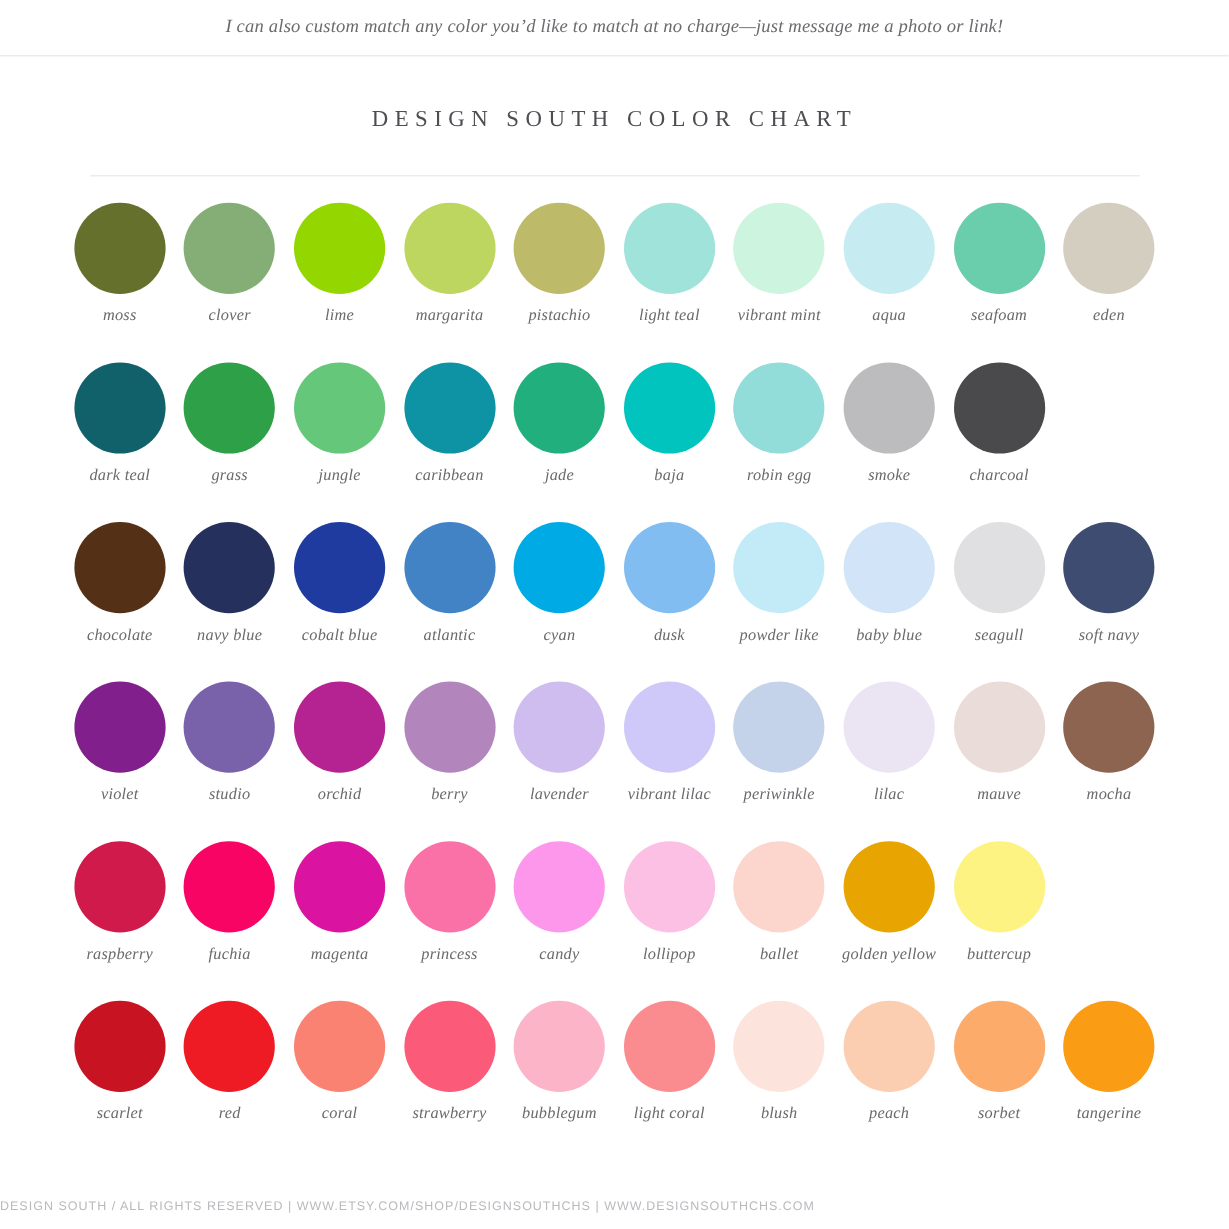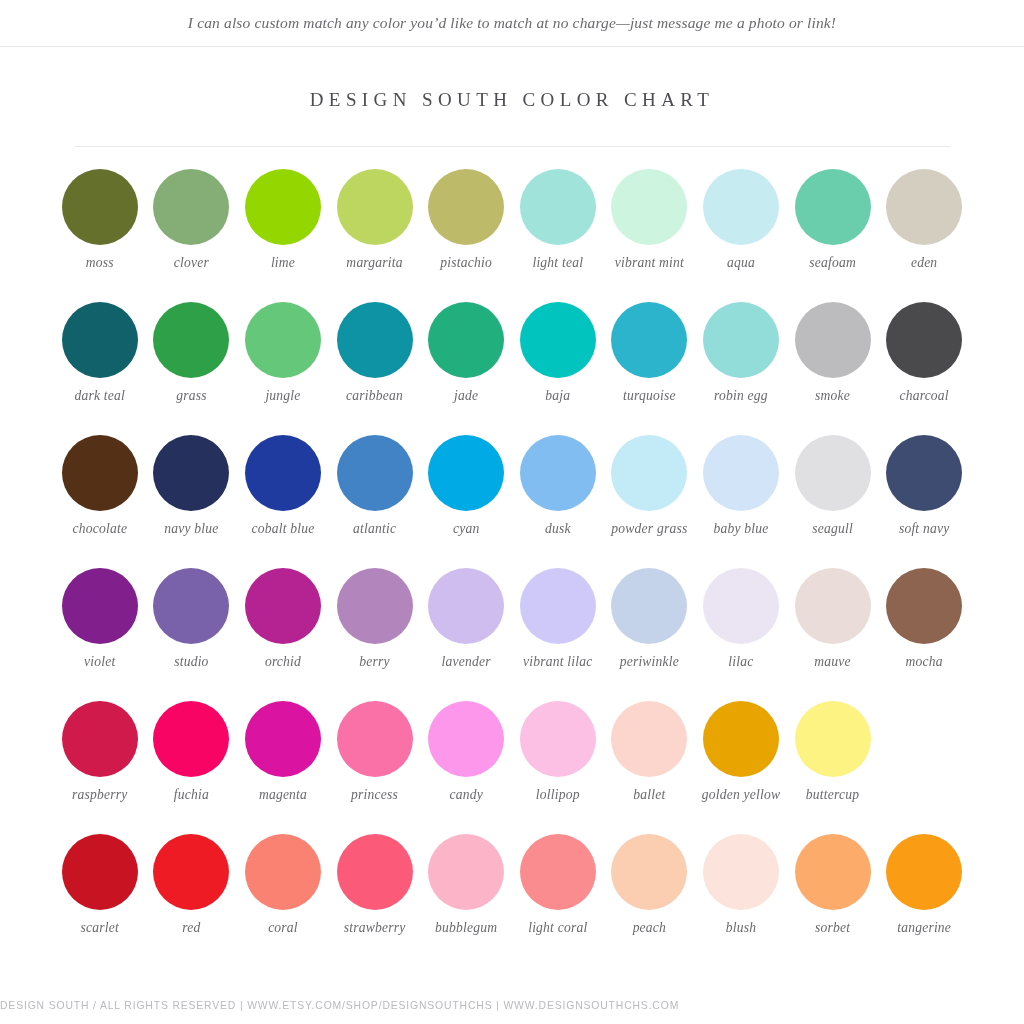--- a/index.html
+++ b/index.html
@@ -195,24 +195,20 @@
         </div>
         <div class="cell">
           <div class="swatch" style="background: rgb(33, 176, 125);"></div>
           <div class="label">jade</div>
         </div>
         <div class="cell">
           <div class="swatch" style="background: rgb(0, 196, 189);"></div>
           <div class="label">baja</div>
         </div>
         <div class="cell">
-          <div class="swatch" style="background: rgb(44, 180, 204);"></div>
-          <div class="label">turquoise</div>
-        </div>
-        <div class="cell">
           <div class="swatch" style="background: rgb(146, 220, 217);"></div>
           <div class="label">robin egg</div>
         </div>
         <div class="cell">
           <div class="swatch" style="background: rgb(188, 188, 190);"></div>
           <div class="label">smoke</div>
         </div>
         <div class="cell">
           <div class="swatch" style="background: rgb(74, 74, 76);"></div>
           <div class="label">charcoal</div>
@@ -238,21 +234,21 @@
         <div class="cell">
           <div class="swatch" style="background: rgb(0, 170, 229);"></div>
           <div class="label">cyan</div>
         </div>
         <div class="cell">
           <div class="swatch" style="background: rgb(130, 189, 241);"></div>
           <div class="label">dusk</div>
         </div>
         <div class="cell">
           <div class="swatch" style="background: rgb(194, 235, 247);"></div>
-          <div class="label">powder grass</div>
+          <div class="label">powder like</div>
         </div>
         <div class="cell">
           <div class="swatch" style="background: rgb(210, 228, 247);"></div>
           <div class="label">baby blue</div>
         </div>
         <div class="cell">
           <div class="swatch" style="background: rgb(224, 224, 226);"></div>
           <div class="label">seagull</div>
         </div>
         <div class="cell">
@@ -359,26 +355,26 @@
         </div>
         <div class="cell">
           <div class="swatch" style="background: rgb(252, 180, 200);"></div>
           <div class="label">bubblegum</div>
         </div>
         <div class="cell">
           <div class="swatch" style="background: rgb(250, 140, 144);"></div>
           <div class="label">light coral</div>
         </div>
         <div class="cell">
+          <div class="swatch" style="background: rgb(252, 228, 220);"></div>
+          <div class="label">blush</div>
+        </div>
+        <div class="cell">
           <div class="swatch" style="background: rgb(251, 205, 177);"></div>
           <div class="label">peach</div>
-        </div>
-        <div class="cell">
-          <div class="swatch" style="background: rgb(252, 228, 220);"></div>
-          <div class="label">blush</div>
         </div>
         <div class="cell">
           <div class="swatch" style="background: rgb(252, 171, 107);"></div>
           <div class="label">sorbet</div>
         </div>
         <div class="cell">
           <div class="swatch" style="background: rgb(250, 156, 20);"></div>
           <div class="label">tangerine</div>
         </div>
       </div>

